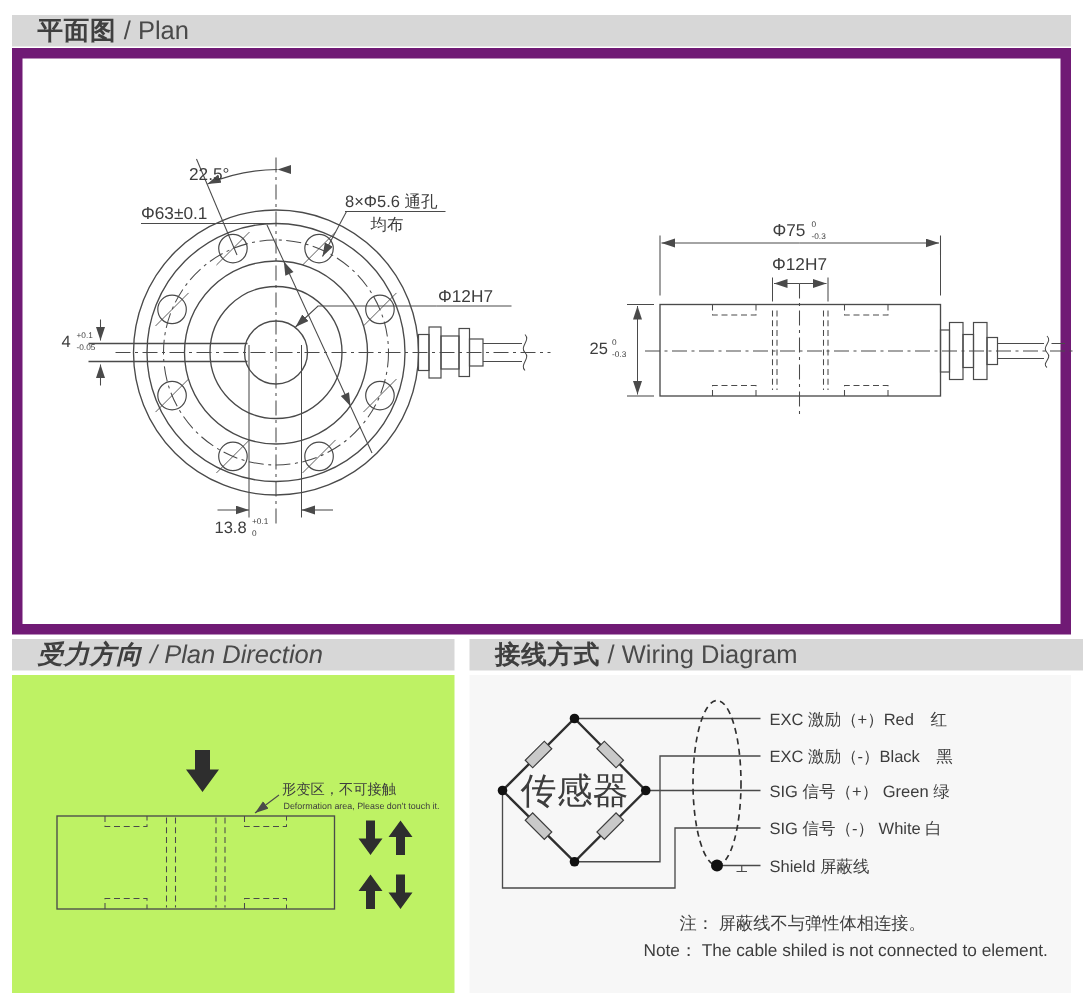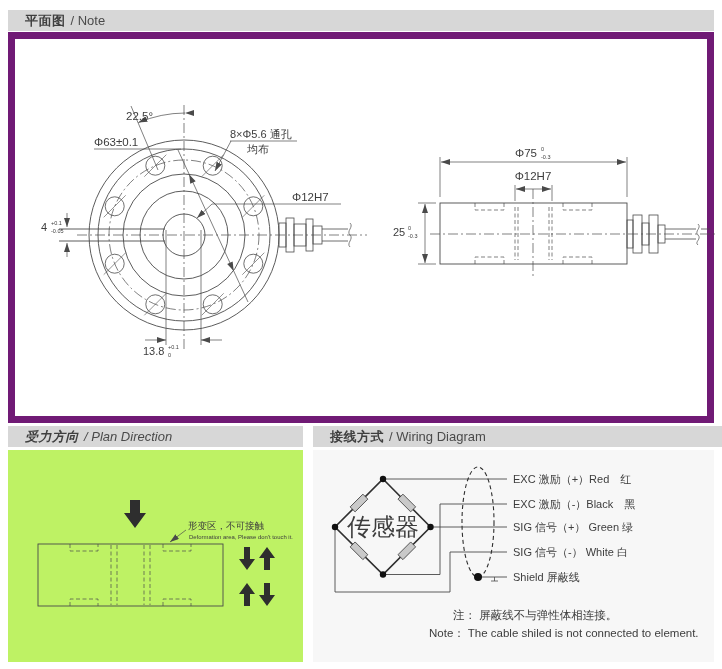--- a/index.html
+++ b/index.html
@@ -4,21 +4,21 @@
 <style>
   html,body{margin:0;padding:0;}
   body{
     width:722px;height:669px;position:relative;background:#ffffff;
     font-family:"Liberation Sans","DejaVu Sans",sans-serif;
     overflow:hidden;
   }
   .hdr{
     position:absolute;height:21px;background:#d7d7d7;
     display:flex;align-items:center;box-sizing:border-box;
-    padding-left:17px;font-size:13px;color:#3f3f3f;white-space:nowrap;
+    padding-left:17px;font-size:17px;color:#3f3f3f;white-space:nowrap;
   }
   .hdr .zh{font-weight:bold;letter-spacing:.5px;}
   .hdr .en{margin-left:5px;color:#4a4a4a;}
   .panel-body{position:absolute;box-sizing:border-box;}
   #plan-body{left:8px;top:32px;width:706px;height:391px;background:#fff;border:7px solid #701a75;}
   #load-body{left:8px;top:450px;width:295px;height:212px;background:#bef264;}
   #wire-body{left:313px;top:450px;width:401px;height:212px;background:#f7f7f7;}
   #plan-hdr{left:8px;top:10px;width:706px;}
   #load-hdr{left:8px;top:426px;width:295px;font-style:italic;}
   #wire-hdr{left:313px;top:426px;width:448px;}
@@ -28,21 +28,21 @@
   .dimtxt-lg{font-size:11.5px;}
   .toltxt{font-size:5.5px;}
   .wiretxt{font-size:11px;}
   .notetxt{font-size:11.5px;}
 </style>
 </head>
 <body>
 
 <div class="hdr" id="plan-hdr">
   <span class="zh">平面图</span>
-  <span class="en">/ Note</span>
+  <span class="en">/ Plan</span>
 </div>
 <div class="hdr" id="load-hdr">
   <span class="zh">受力方向</span>
   <span class="en">/ Plan Direction</span>
 </div>
 <div class="hdr" id="wire-hdr">
   <span class="zh">接线方式</span>
   <span class="en">/ Wiring Diagram</span>
 </div>
 

